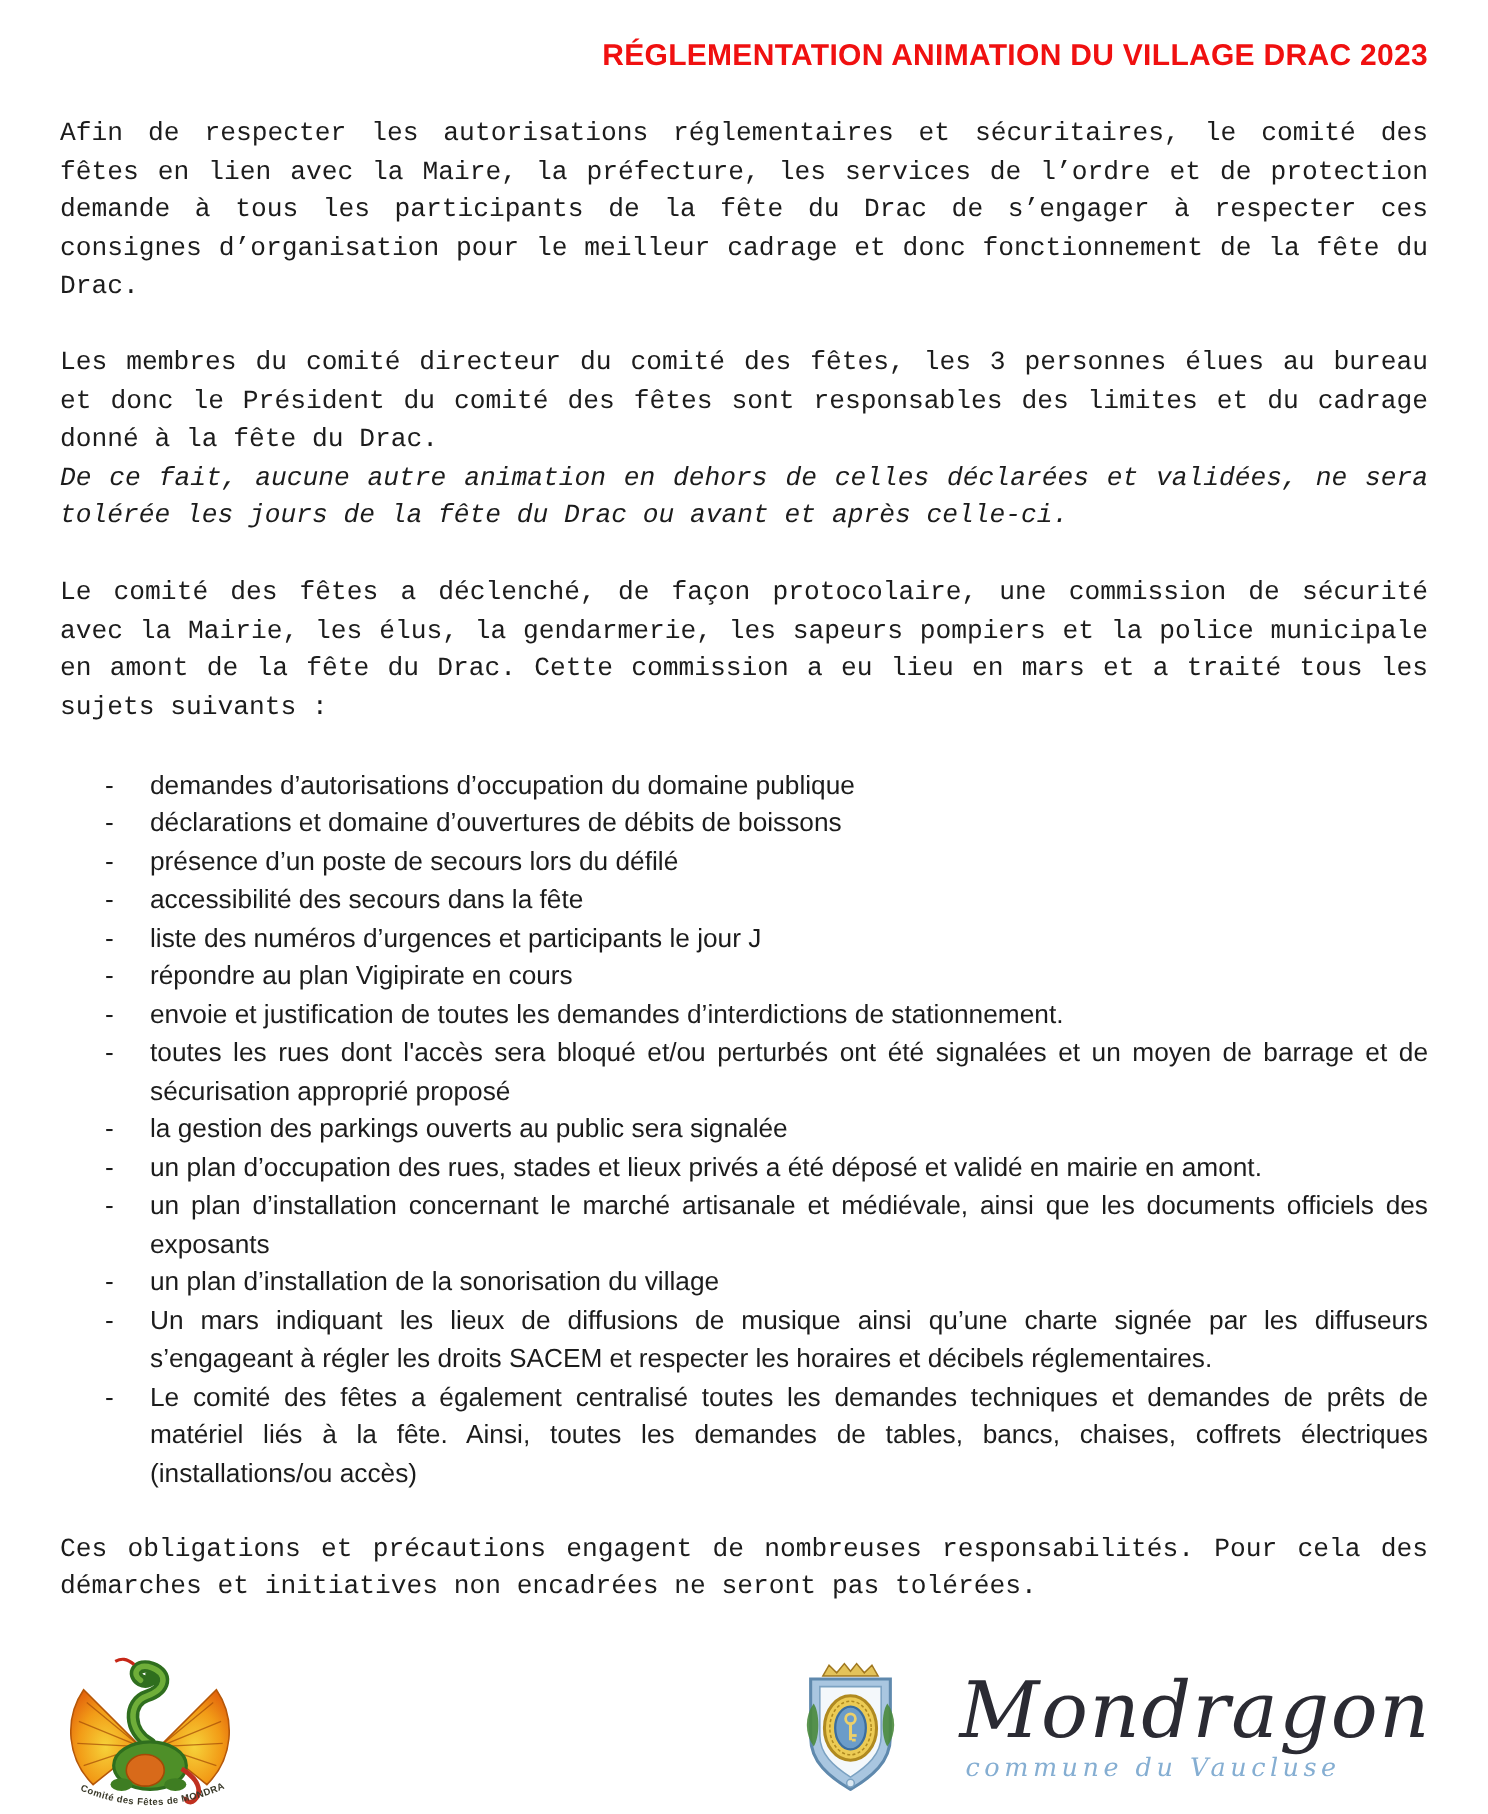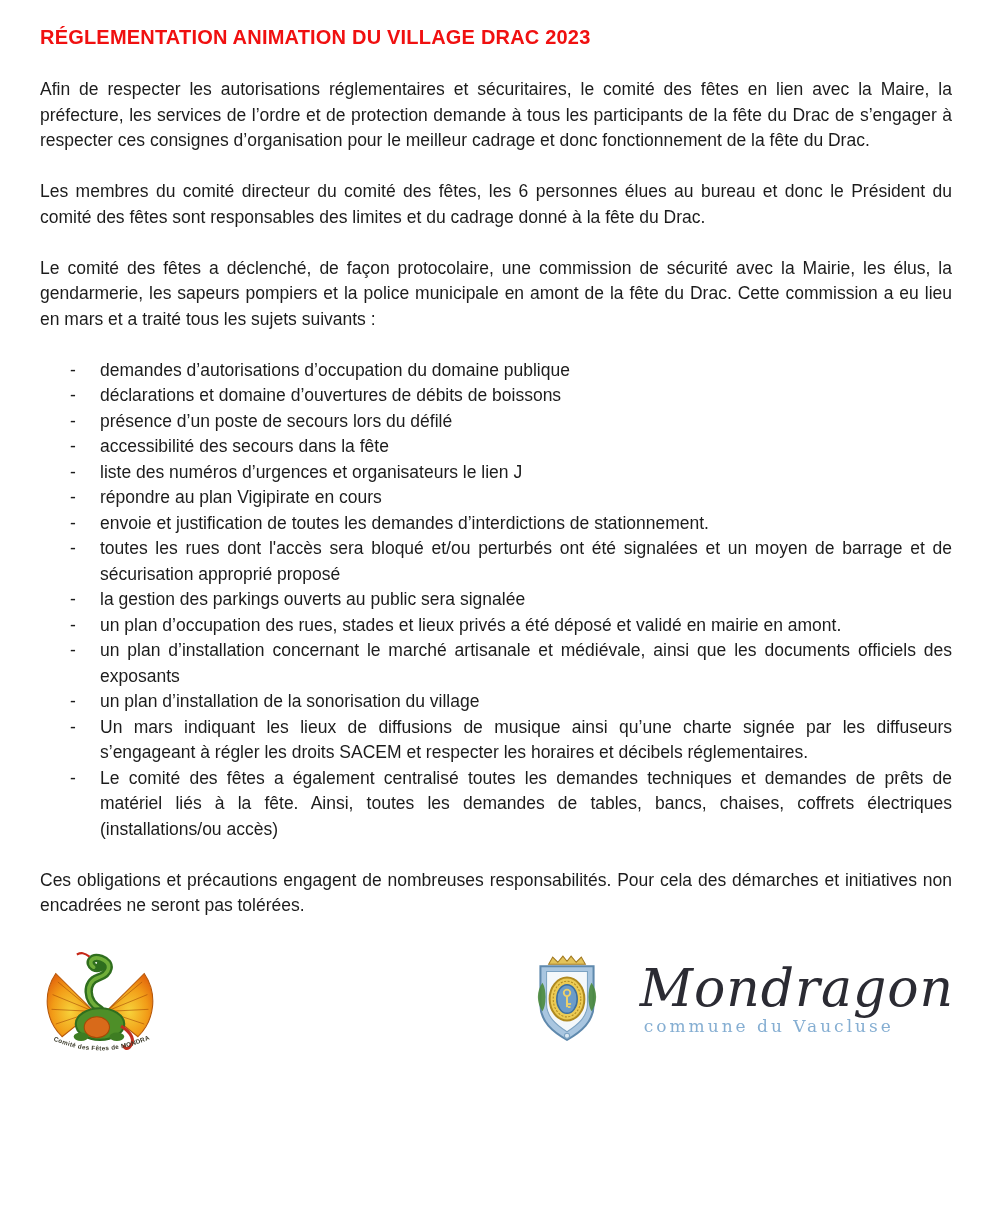--- a/index.html
+++ b/index.html
@@ -7,34 +7,35 @@
     width: 992px; height: 1209px;
     background: #ffffff;
     font-family: "Liberation Sans", sans-serif;
     color: #1c1c1c;
     overflow: hidden;
   }
   .page { width: 992px; height: 1209px; position: relative; }
   .content { padding: 24px 40px 0 40px; }
 
   .doc-title {
-    text-align: left;
+    text-align: right;
     color: #f01010;
     font-weight: bold;
     font-size: 20px;
     line-height: 27px;
     margin-bottom: 26px;
     letter-spacing: 0.2px;
   }
 
   .para {
     font-size: 17.5px;
     line-height: 25.5px;
     text-align: justify;
     margin: 0;
+    font-family: Liberation Mono, monospace;
   }
   .block { margin-bottom: 25.5px; }
   .italic { font-style: italic; }
 
   ul.dash-list { list-style: none; margin: 0 0 25.5px 0; padding: 0 0 0 30px; }
   ul.dash-list li {
     display: flex;
     font-size: 17.5px;
     line-height: 25.5px;
   }
@@ -66,41 +67,43 @@
   .wordmark {
     font-family: "DejaVu Serif", serif;
     font-style: italic;
     font-size: 52px;
     line-height: 52px;
     color: #2b2b33;
     letter-spacing: 1px;
   }
   .commune {
     font-family: "DejaVu Serif", serif;
+    font-style: italic;
     font-size: 17px;
     color: #85aed2;
     letter-spacing: 3px;
     margin-top: 2px;
     padding-left: 4px;
   }
 </style>
 </head>
 <body>
 
 <div class="page">
   <div class="content">
 
     <div class="doc-title">RÉGLEMENTATION ANIMATION DU VILLAGE DRAC 2023</div>
 
     <div class="block">
       <p class="para">Afin de respecter les autorisations réglementaires et sécuritaires, le comité des fêtes en lien avec la Maire, la préfecture, les services de l’ordre et de protection demande à tous les participants de la fête du Drac de s’engager à respecter ces consignes d’organisation pour le meilleur cadrage et donc fonctionnement de la fête du Drac.</p>
     </div>
 
     <div class="block">
-      <p class="para">Les membres du comité directeur du comité des fêtes, les 6 personnes élues au bureau et donc le Président du comité des fêtes sont responsables des limites et du cadrage donné à la fête du Drac.</p>
+      <p class="para">Les membres du comité directeur du comité des fêtes, les 3 personnes élues au bureau et donc le Président du comité des fêtes sont responsables des limites et du cadrage donné à la fête du Drac.</p>
+      <p class="para italic">De ce fait, aucune autre animation en dehors de celles déclarées et validées, ne sera tolérée les jours de la fête du Drac ou avant et après celle-ci.</p>
     </div>
 
     <div class="block">
       <p class="para">Le comité des fêtes a déclenché, de façon protocolaire, une commission de sécurité avec la Mairie, les élus, la gendarmerie, les sapeurs pompiers et la police municipale en amont de la fête du Drac. Cette commission a eu lieu en mars et a traité tous les sujets suivants :</p>
     </div>
 
     <ul class="dash-list">
       <li>
           <span class="dash">-</span>
           <span class="item-text">demandes d’autorisations d’occupation du domaine publique</span>
@@ -112,21 +115,21 @@
       <li>
           <span class="dash">-</span>
           <span class="item-text">présence d’un poste de secours lors du défilé</span>
         </li>
       <li>
           <span class="dash">-</span>
           <span class="item-text">accessibilité des secours dans la fête</span>
         </li>
       <li>
           <span class="dash">-</span>
-          <span class="item-text">liste des numéros d’urgences et organisateurs le lien J</span>
+          <span class="item-text">liste des numéros d’urgences et participants le jour J</span>
         </li>
       <li>
           <span class="dash">-</span>
           <span class="item-text">répondre au plan Vigipirate en cours</span>
         </li>
       <li>
           <span class="dash">-</span>
           <span class="item-text">envoie et justification de toutes les demandes d’interdictions de stationnement.</span>
         </li>
       <li>

